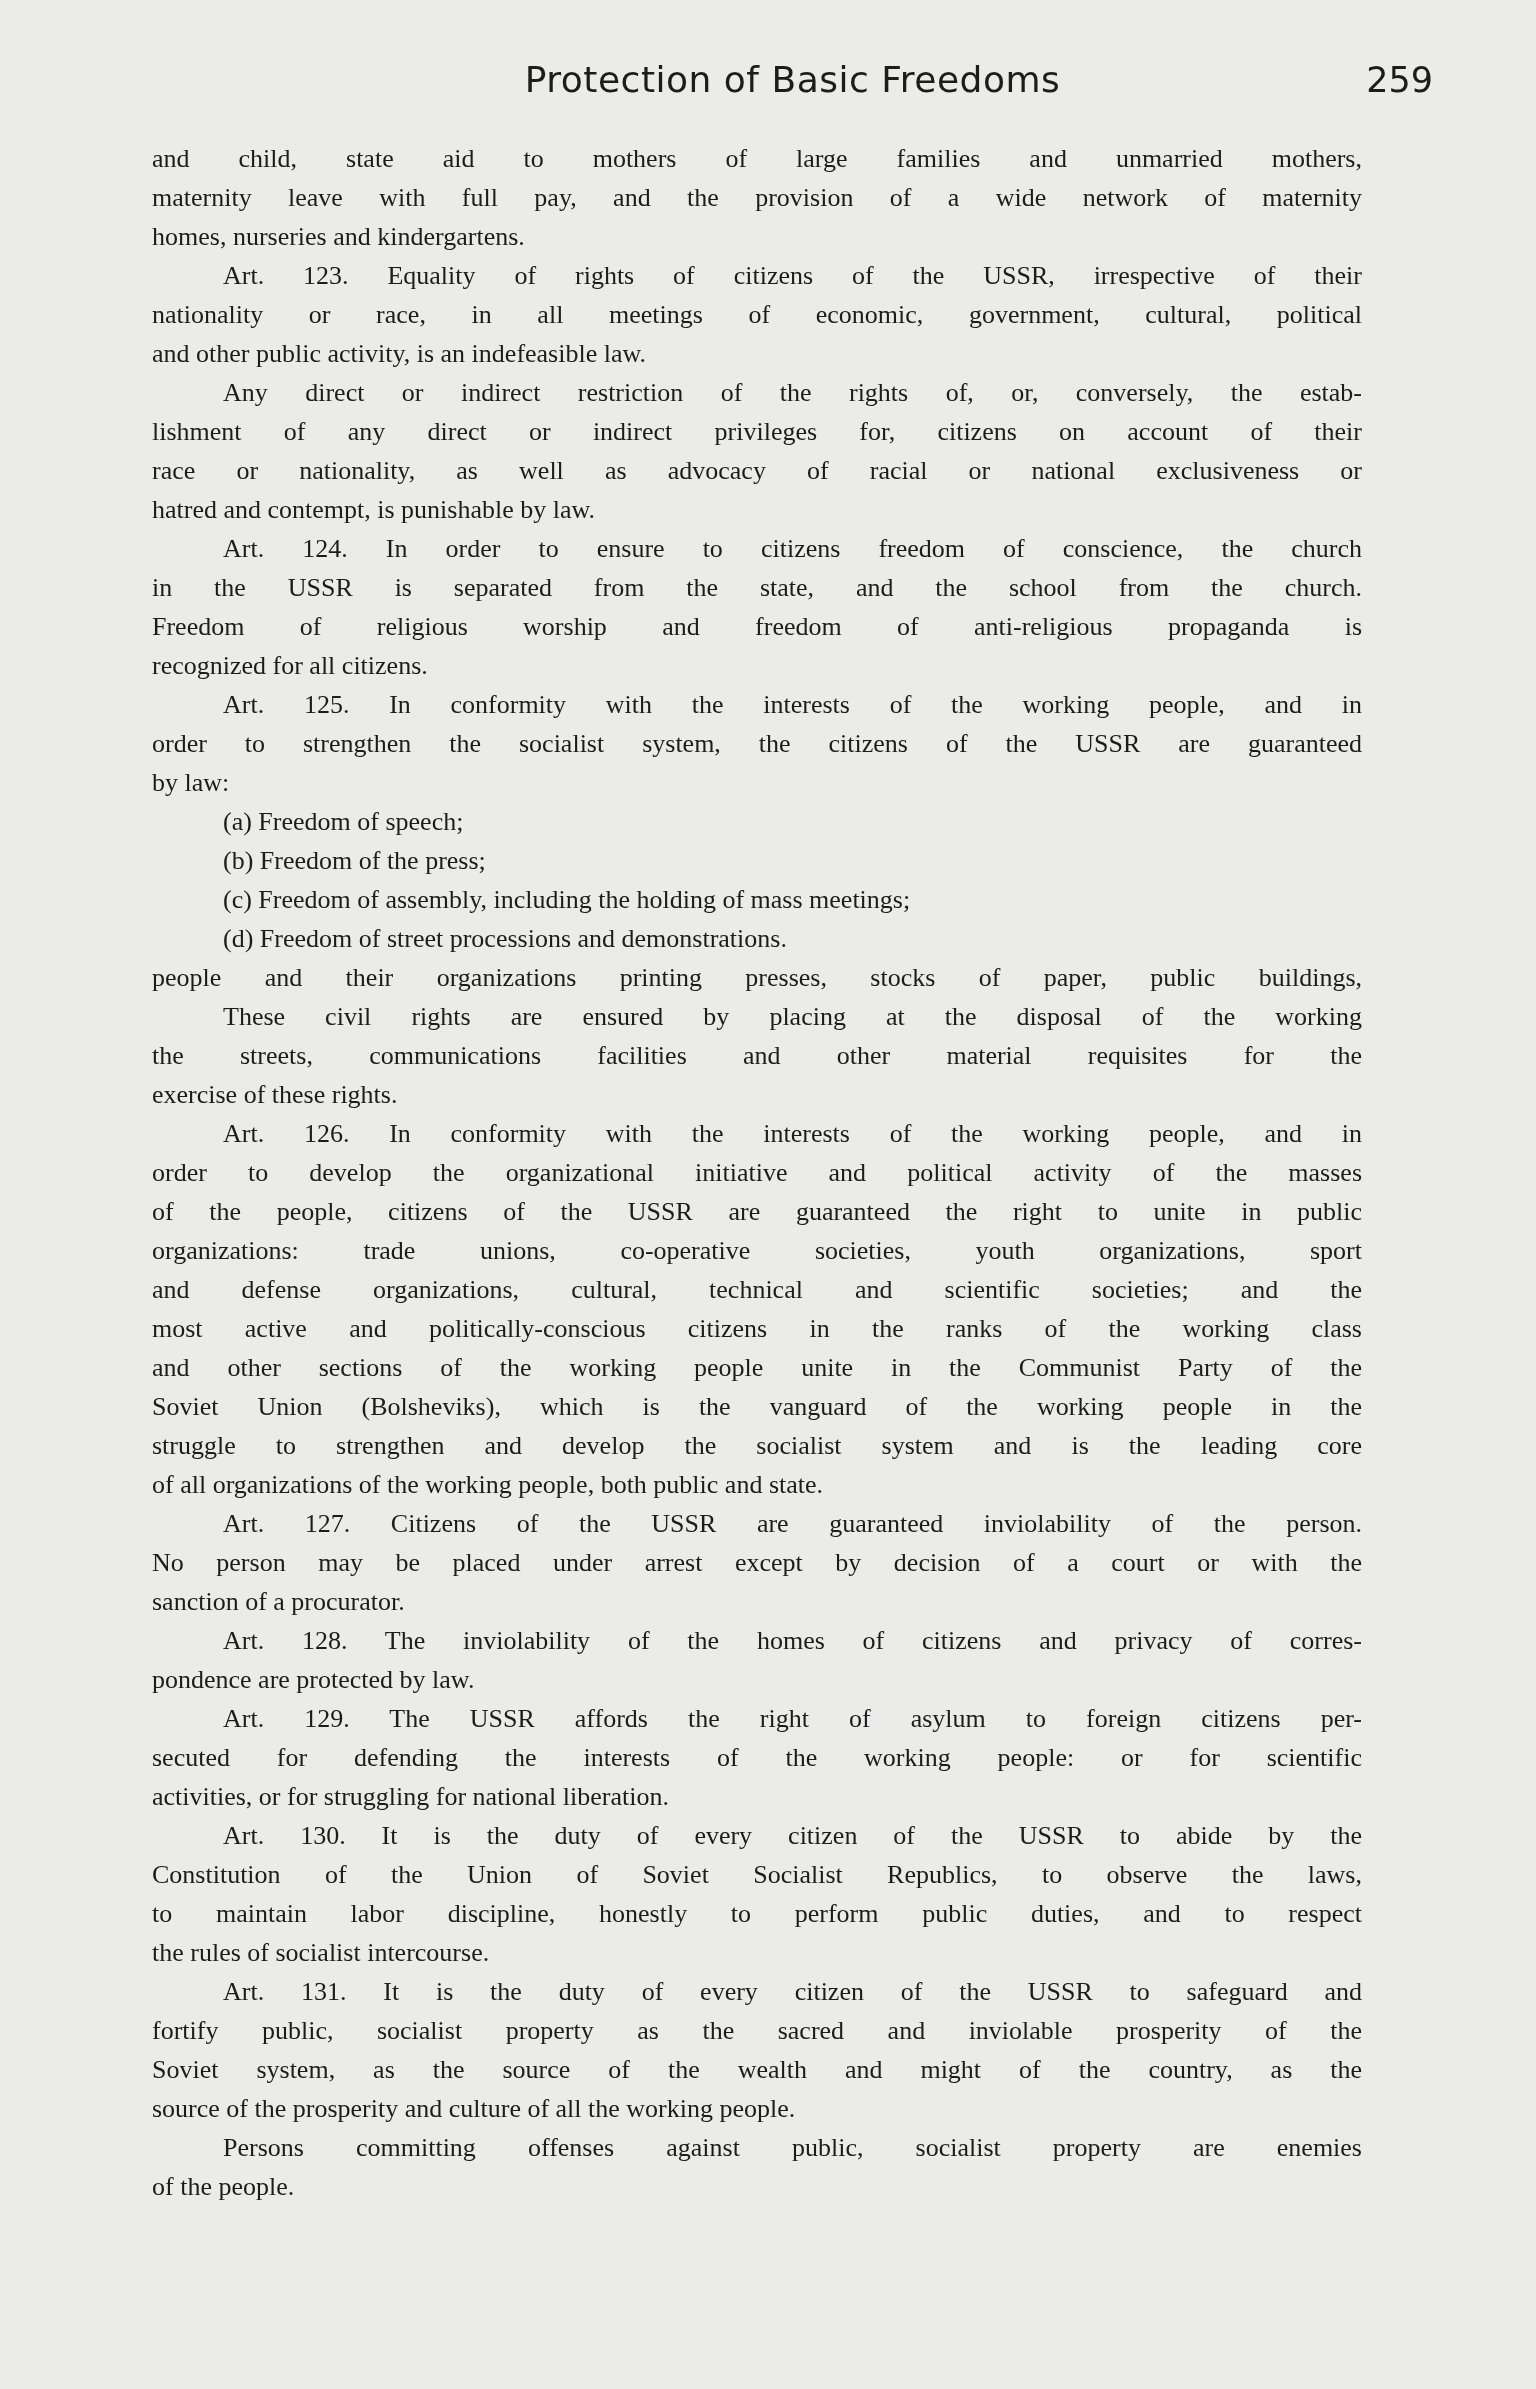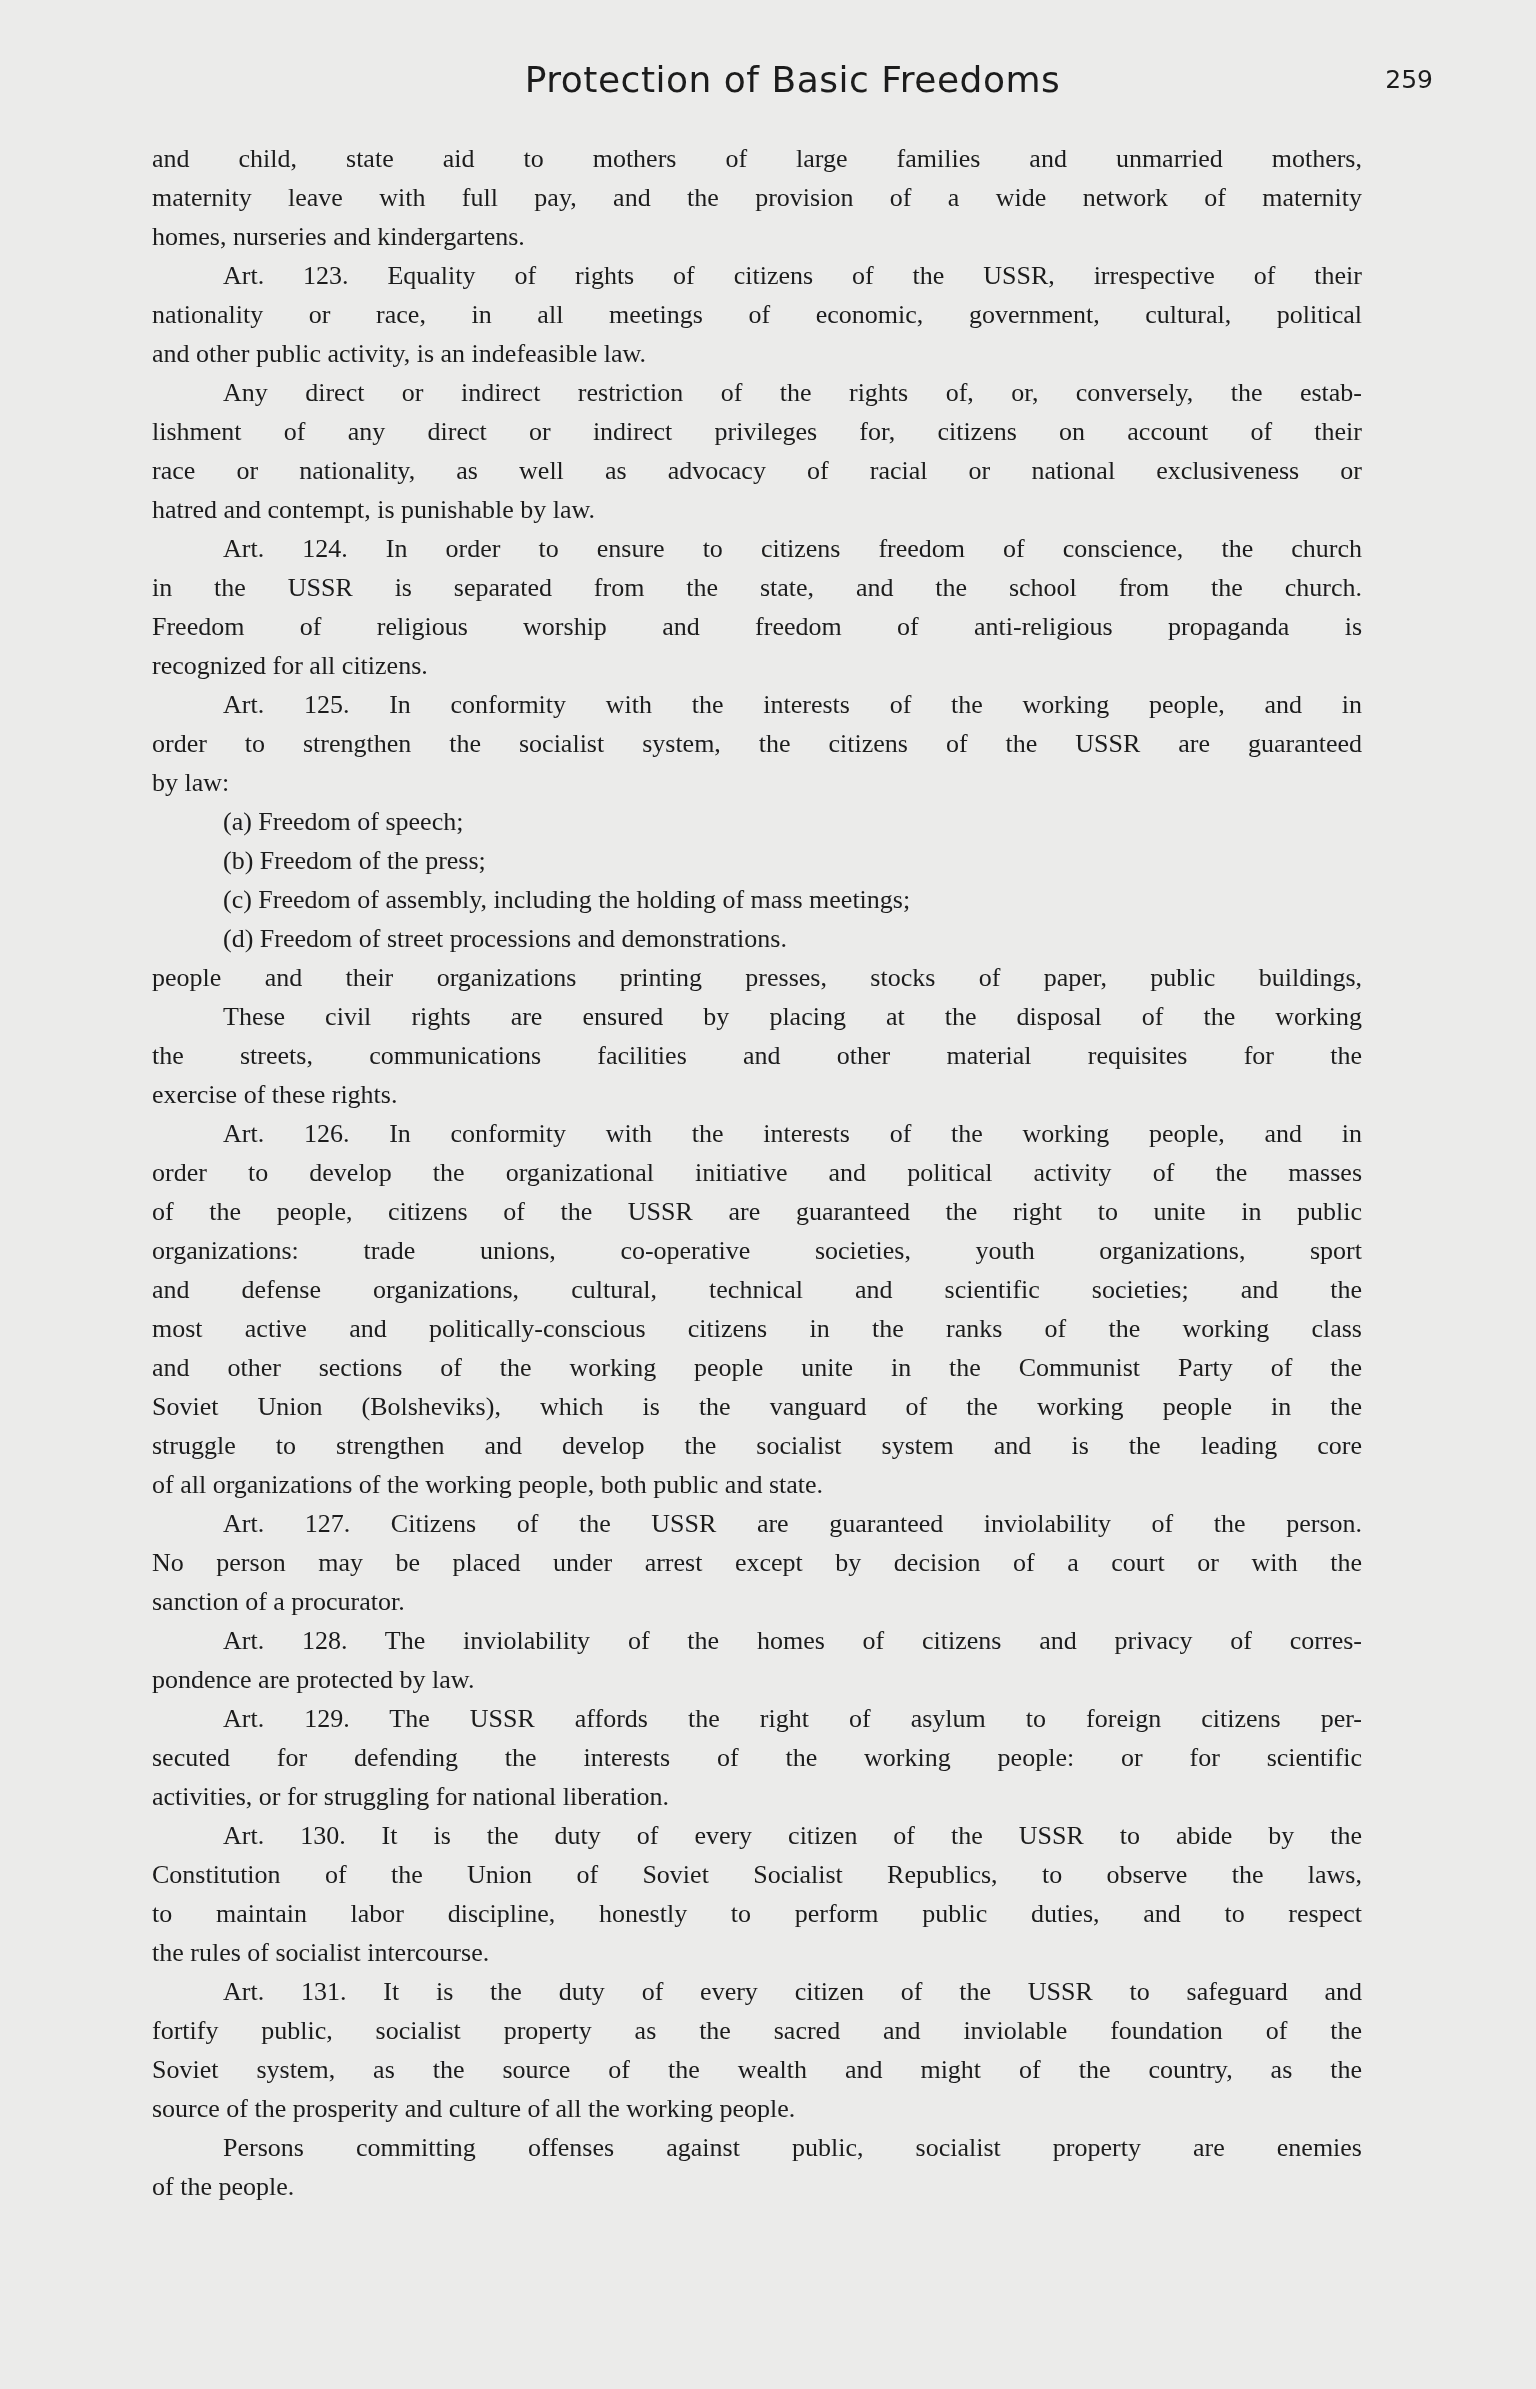--- a/index.html
+++ b/index.html
@@ -13,21 +13,21 @@
   .running-head {
     position: absolute; top: 57px; left: 152px; width: 1281px; height: 46px;
   }
   .running-title {
     position: absolute; left: 0; width: 1281px; text-align: center;
     font-family: "DejaVu Sans", sans-serif; font-size: 36px; letter-spacing: 0.5px;
     line-height: 46px;
   }
   .page-number {
     position: absolute; right: 0;
-    font-family: "DejaVu Sans", sans-serif; font-size: 25px; line-height: 46px;
+    font-family: "DejaVu Sans", sans-serif; font-size: 35px; line-height: 46px;
   }
   .body-text {
     position: absolute; top: 139px; left: 152px; width: 1210px;
     font-family: "Liberation Serif", serif; font-size: 26px;
   }
   .line {
     height: 39px; line-height: 39px; white-space: nowrap;
     text-align: justify; text-align-last: justify;
   }
   .line.last { text-align-last: left; }
@@ -84,20 +84,20 @@
       <div class="line indent">Art. 128. The inviolability of the homes of citizens and privacy of corres-</div>
       <div class="line last">pondence are protected by law.</div>
       <div class="line indent">Art. 129. The USSR affords the right of asylum to foreign citizens per-</div>
       <div class="line">secuted for defending the interests of the working people: or for scientific</div>
       <div class="line last">activities, or for struggling for national liberation.</div>
       <div class="line indent">Art. 130. It is the duty of every citizen of the USSR to abide by the</div>
       <div class="line">Constitution of the Union of Soviet Socialist Republics, to observe the laws,</div>
       <div class="line">to maintain labor discipline, honestly to perform public duties, and to respect</div>
       <div class="line last">the rules of socialist intercourse.</div>
       <div class="line indent">Art. 131. It is the duty of every citizen of the USSR to safeguard and</div>
-      <div class="line">fortify public, socialist property as the sacred and inviolable foundation of the</div>
+      <div class="line">fortify public, socialist property as the sacred and inviolable prosperity of the</div>
       <div class="line">Soviet system, as the source of the wealth and might of the country, as the</div>
       <div class="line last">source of the prosperity and culture of all the working people.</div>
       <div class="line indent">Persons committing offenses against public, socialist property are enemies</div>
       <div class="line last">of the people.</div>
     </div>
 </div>
 
 
 </body></html>

